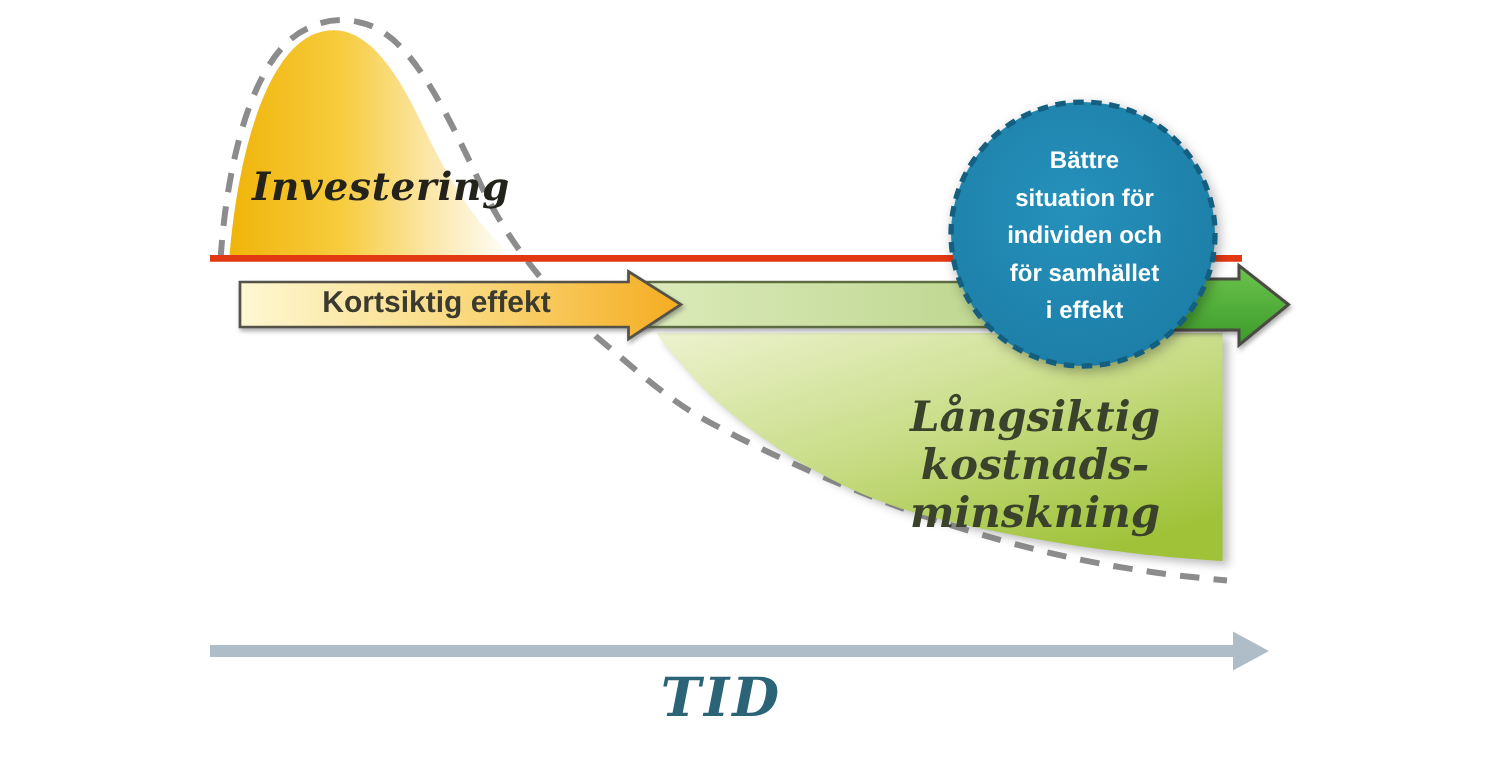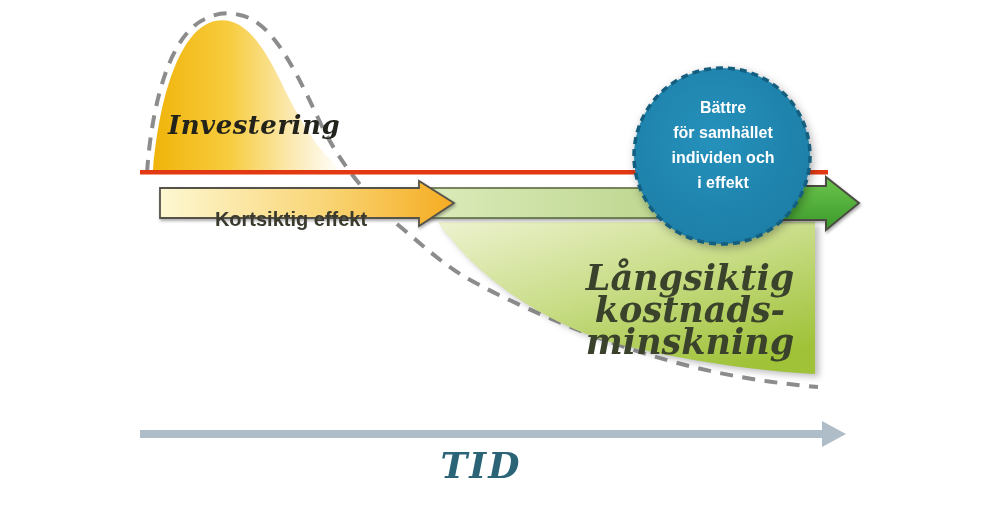--- a/index.html
+++ b/index.html
@@ -15,34 +15,34 @@
     font-family:"DejaVu Serif", serif;
     font-style:italic; font-weight:bold;
   }
 
   .investment-label {
     left:168px; top:110px; width:155px;
     font-size:26px; color:#23231c; letter-spacing:.5px;
   }
   .band-label {
     height:30px; line-height:31px;
-    font-weight:bold; font-size:20px; color:#3a3a2e;margin-top:17px;
+    font-weight:bold; font-size:20px; color:#3a3a2e;
   }
   .short-term-label { left:160px; top:187px; width:262px; }
   .long-term-label  { left:428px; top:187px; width:248px; }
 
   .circle-text {
     left:634px; top:95px; width:178px;
     color:#ffffff; font-weight:bold; font-size:16px; line-height:25px;
   }
   .circle-text div { white-space:nowrap; }
 
   .cost-label {
     left:540px; top:262px; width:300px;
-    font-size:35px; line-height:32px; color:#3a422c;
+    font-size:28px; line-height:32px; color:#3a422c;
   }
 
   .tid-label {
     left:396px; top:444px; width:170px;
     font-size:36px; color:var(--tid_text_teal, #2c6477); letter-spacing:2px;
   }
 
   
   .dash-halo { fill:none; stroke:#ffffff; stroke-width:9; stroke-dasharray:13 9.5; }
   .dash-main { fill:none; stroke:var(--dashed_curve_gray,#8c8c8c); stroke-width:4; stroke-dasharray:13 9.5; }
@@ -119,22 +119,23 @@
     </g>
   </svg>
 
   <div class="label serif-it investment-label">Investering</div>
 
   <div class="label band-label short-term-label">Kortsiktig effekt</div>
 
 
   <div class="label circle-text">
     <div>Bättre</div>
+    <div>situation för</div>
+    <div>individen och</div>
     <div>för samhället</div>
-    <div>individen och</div>
     <div>i effekt</div>
   </div>
 
   <div class="label serif-it cost-label">
     <div>Långsiktig kostnads-</div>
     <div>minskning</div>
   </div>
 
   <div class="label serif-it tid-label">TID</div>
 </div>

